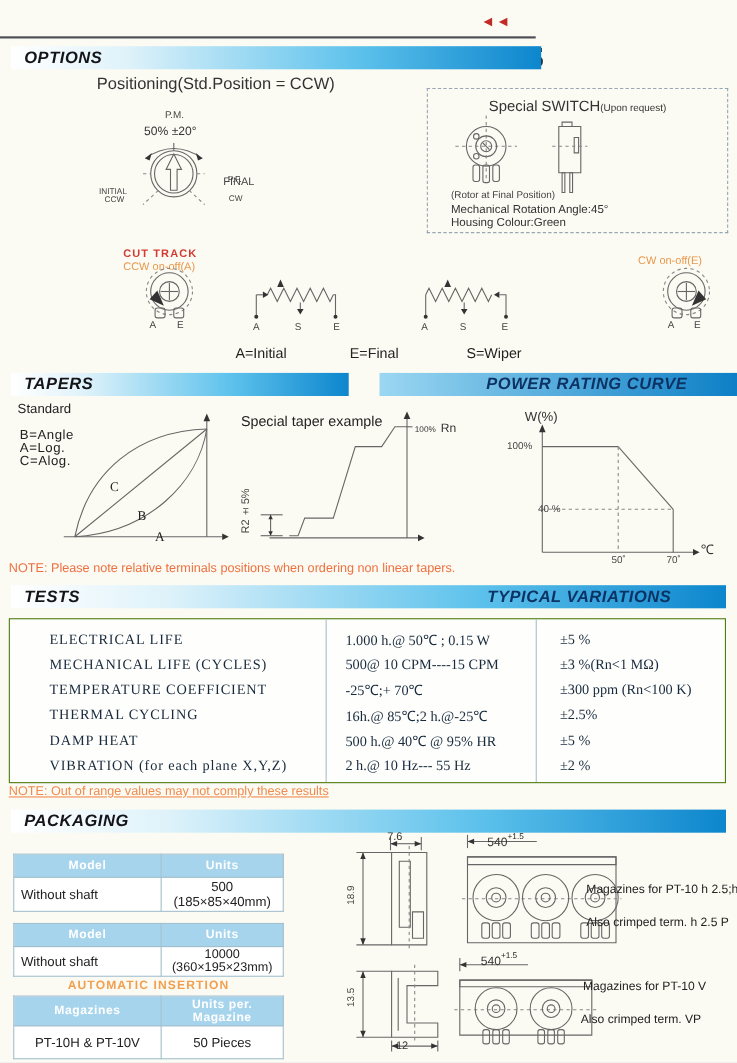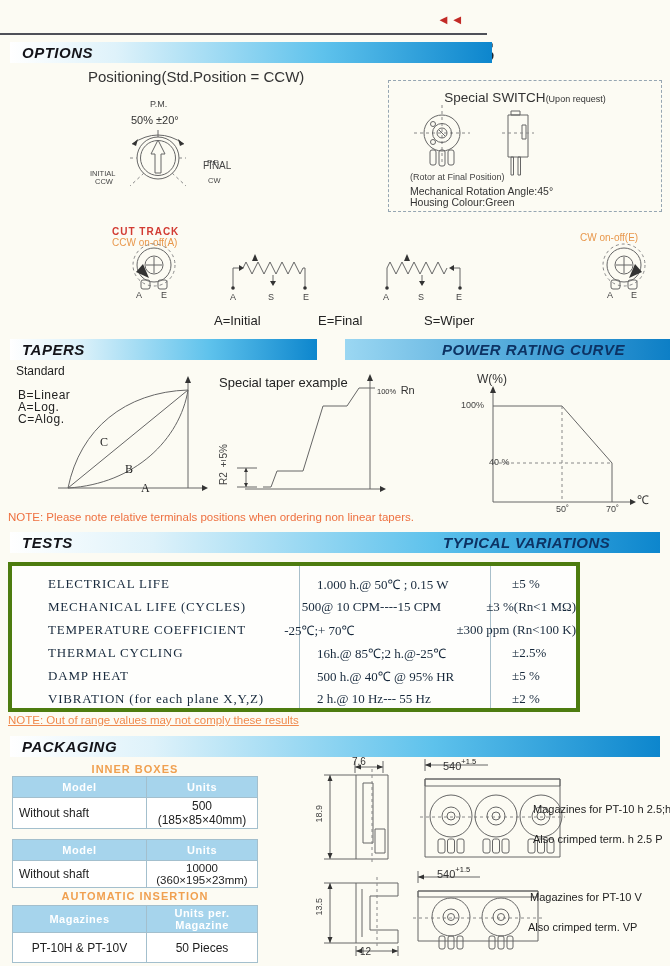--- a/index.html
+++ b/index.html
@@ -158,21 +158,21 @@
   <div class="abs" style="left:424px;top:313px;font-size:13px;">S=Wiper</div>
 
   <div class="bar" style="left:10px;top:339px;width:307px;">
     <span class="lbl">TAPERS</span>
   </div>
   <div class="bar" style="left:345px;top:339px;width:325px;background:linear-gradient(90deg,#9bd7f2,#0d7fc6);">
     <span class="navylbl" style="padding-left:97px;">POWER  RATING  CURVE</span>
   </div>
 
   <div class="abs" style="left:16px;top:364px;font-size:12px;">Standard</div>
-  <div class="abs" style="left:18px;top:388px;font-size:12px;letter-spacing:.5px;">B=Linear</div>
+  <div class="abs" style="left:18px;top:388px;font-size:12px;letter-spacing:.5px;">B=Angle</div>
   <div class="abs" style="left:18px;top:400px;font-size:12px;letter-spacing:.5px;">A=Log.</div>
   <div class="abs" style="left:18px;top:412px;font-size:12px;letter-spacing:.5px;">C=Alog.</div>
 
   <svg style="left:50px;top:374px;" width="160" height="122" viewBox="0 0 160 122">
     <line class="ln" x1="8" y1="114" x2="152" y2="114"></line>
     <polygon class="fill" points="152,111 158,114 152,117"></polygon>
     <line class="ln" x1="138" y1="114" x2="138" y2="8"></line>
     <polygon class="fill" points="135,9 138,2 141,9"></polygon>
     <line class="ln" x1="18" y1="114" x2="138" y2="16"></line>
     <path class="ln" d="M18,114 C30,55 75,18 138,16"></path>
@@ -220,21 +220,21 @@
   <div class="abs sm" style="left:461px;top:457px;margin-left:28px;">40 %</div>
   <div class="abs sm" style="left:556px;top:504px;">50˚</div>
   <div class="abs sm" style="left:606px;top:504px;">70˚</div>
   <div class="abs" style="left:637px;top:491px;font-size:12px;color:#333;">℃</div>
 
   <div class="bar" style="left:10px;top:532px;width:650px;">
     <span class="lbl">TESTS</span>
   </div>
   <div class="abs navylbl" style="left:443px;top:534px;">TYPICAL  VARIATIONS</div>
 
-  <div class="abs" style="left:8px;top:562px;width:572px;height:150px;border:4px solid #4d7c0f;background:#fefefc;box-sizing:border-box;">
+  <div class="abs" style="left:8px;top:562px;width:652px;height:150px;border:1px solid #4d7c0f;background:#fefefc;box-sizing:border-box;">
     <div style="position:absolute;left:287px;top:0;width:1px;height:100%;background:#a8bfca;"></div>
     <div style="position:absolute;left:478px;top:0;width:1px;height:100%;background:#a8bfca;"></div>
     <div style="position:absolute;left:0;top:6px;width:100%;">
       <div class="trow">
         <div class="tc1">ELECTRICAL  LIFE</div>
         <div class="tc2">1.000  h.@ 50℃ ;   0.15 W</div>
         <div class="tc3">±5 %</div>
       </div>
       <div class="trow">
         <div class="tc1">MECHANICAL  LIFE (CYCLES)</div>
@@ -262,21 +262,20 @@
         <div class="tc3">±2 %</div>
       </div>
     </div>
   </div>
   <div class="abs note" style="left:8px;top:714px;color:#f08a4e;text-decoration:underline;">NOTE: Out of range values may not comply these results</div>
 
   <div class="bar" style="left:10px;top:736px;width:650px;">
     <span class="lbl">PACKAGING</span>
   </div>
 
-  <div class="ptitle" style="left:12px;top:763px;">INNER BOXES</div>
   <table class="ptable" style="left:12px;top:776px;width:246px;">
     <tbody>
         <tr>
       <th style="width:131px;">Model</th>
       <th>Units</th>
     </tr>
     <tr>
       <td style="padding-left:6px;">Without shaft</td>
       <td style="text-align:center;">500 (185×85×40mm)</td>
     </tr>

